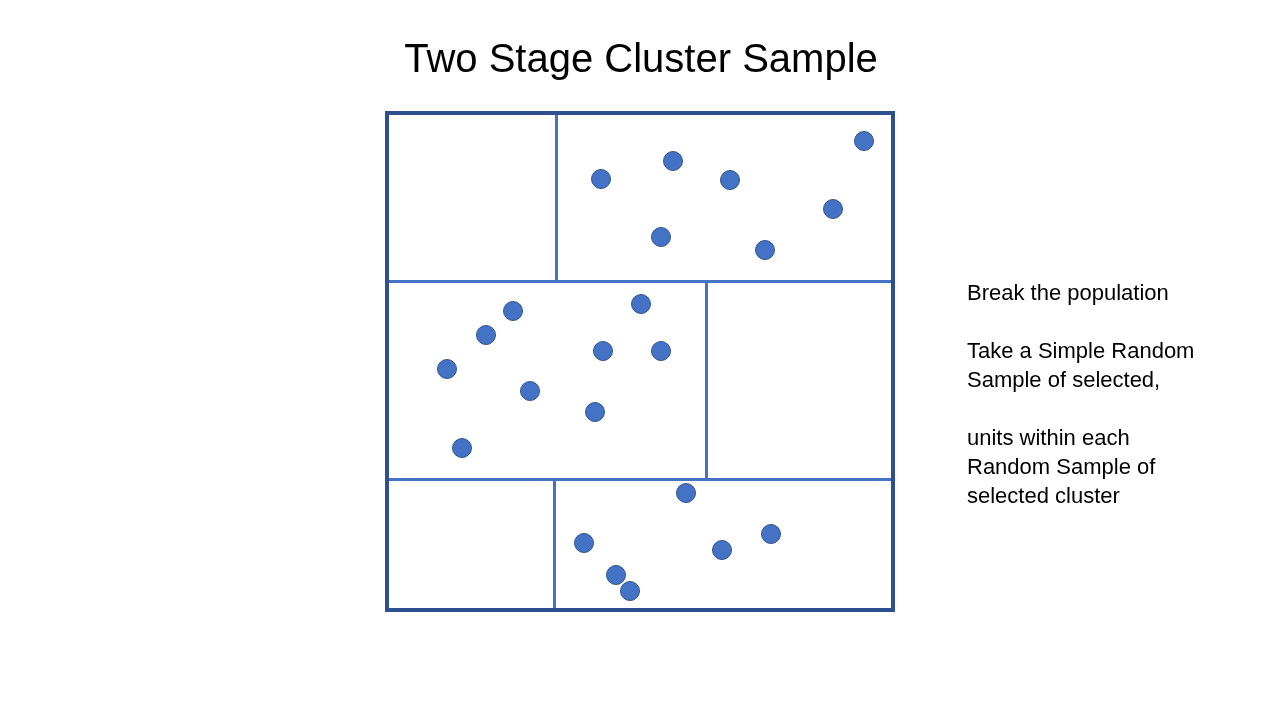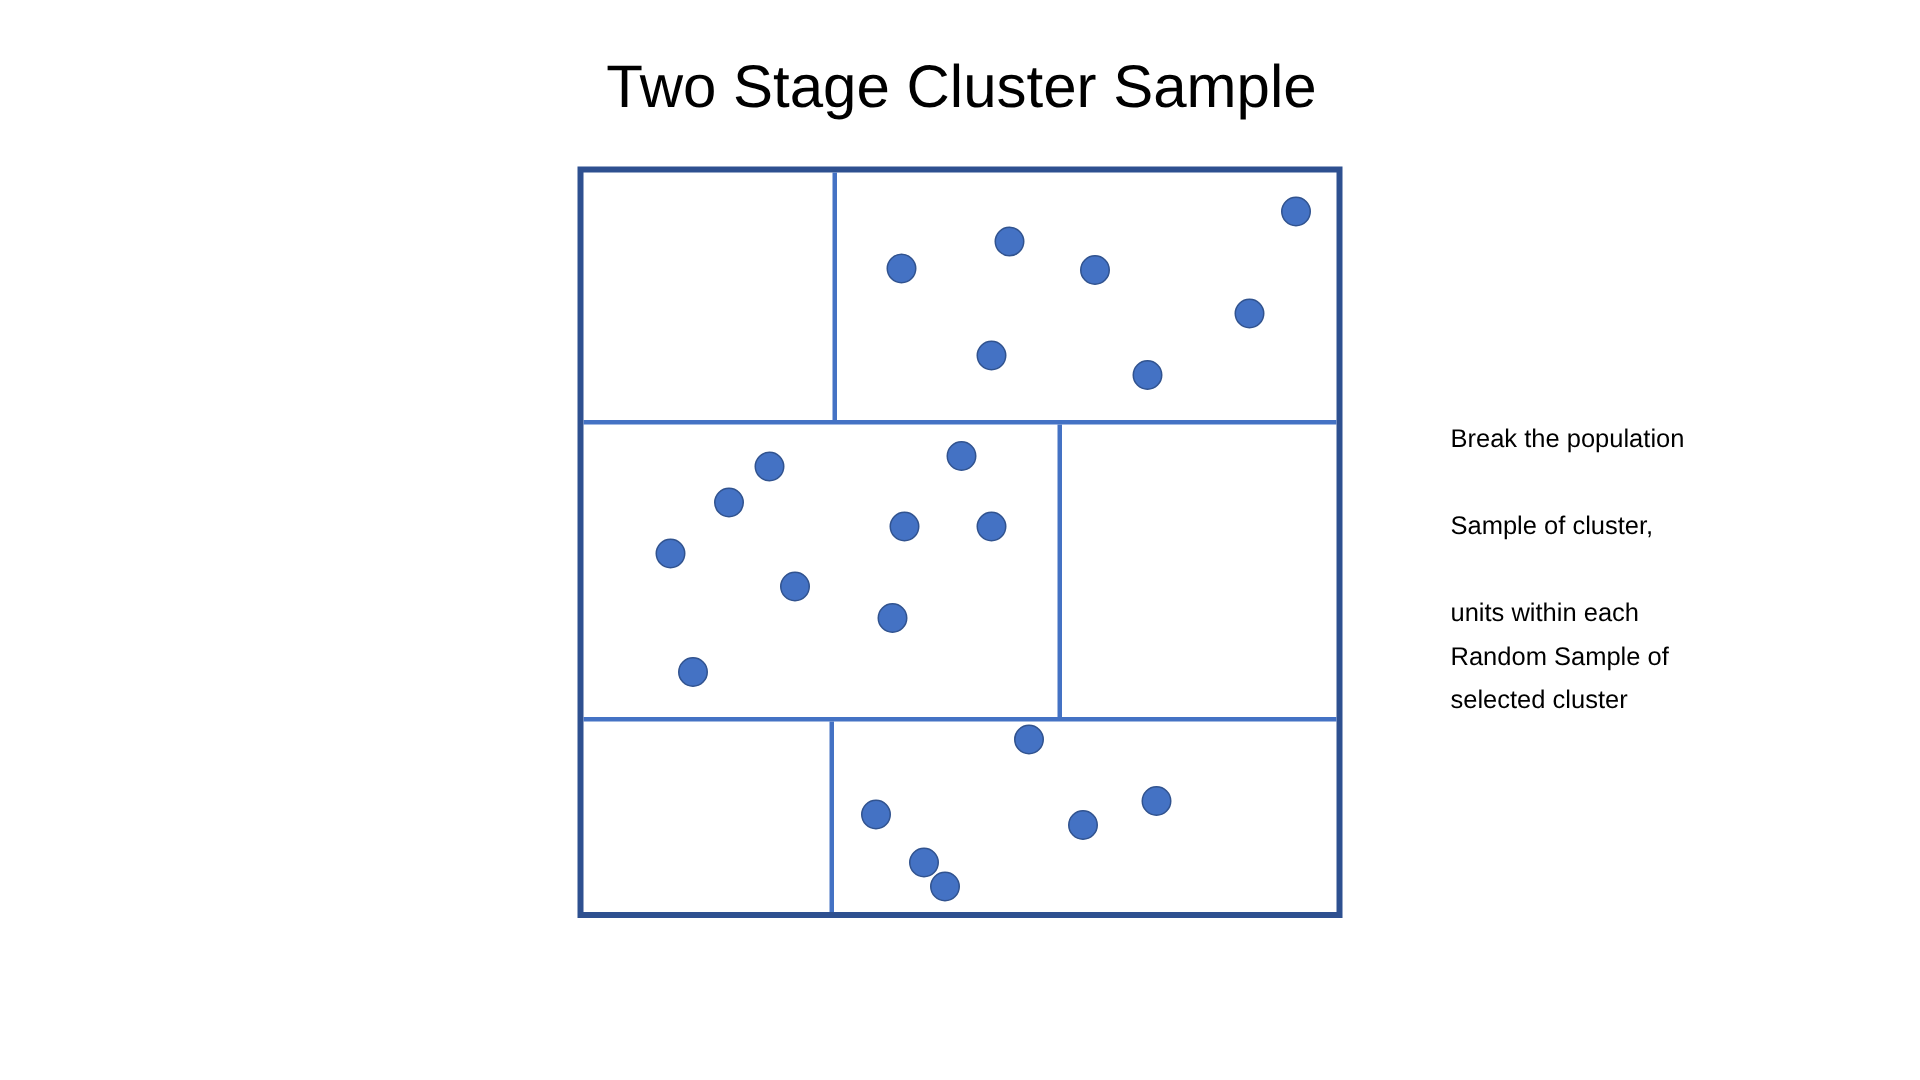--- a/index.html
+++ b/index.html
@@ -95,21 +95,21 @@
     border: 1px solid #31538F;
     box-sizing: border-box;
   }
 
   
   #explanation {
     position: absolute;
     left: 967px;
     top: 278px;
     width: 250px;
-    font-size: 17px;
+    font-size: 22px;
     line-height: 29px;
     color: #000000;
   }
   .explanation-paragraph { margin: 0; }
   .explanation-paragraph + .explanation-paragraph { margin-top: 29px; }
   .explanation-line { display: block; white-space: nowrap; }
 </style>
 </head>
 <body>
 
@@ -134,21 +134,22 @@
       <div class="cluster-cell divided" id="cluster-3-2"></div>
     </div>
 
   </div>
 
   <div id="explanation">
       <p class="explanation-paragraph">
         <span class="explanation-line">Break the population</span>
       </p>
       <p class="explanation-paragraph">
-        <span class="explanation-line">Sample of cluster,</span>
+        <span class="explanation-line">Take a Simple Random</span>
+        <span class="explanation-line">Sample of selected,</span>
       </p>
       <p class="explanation-paragraph">
         <span class="explanation-line">units within each</span>
         <span class="explanation-line">Random Sample of</span>
         <span class="explanation-line">selected cluster</span>
       </p>
     </div>
 
 <div class="unit-dot" style="left: 601px; top: 179px; background: rgb(68, 114, 196); border-color: rgb(49, 83, 143);"></div>
     <div class="unit-dot" style="left: 673px; top: 161px; background: rgb(68, 114, 196); border-color: rgb(49, 83, 143);"></div>

